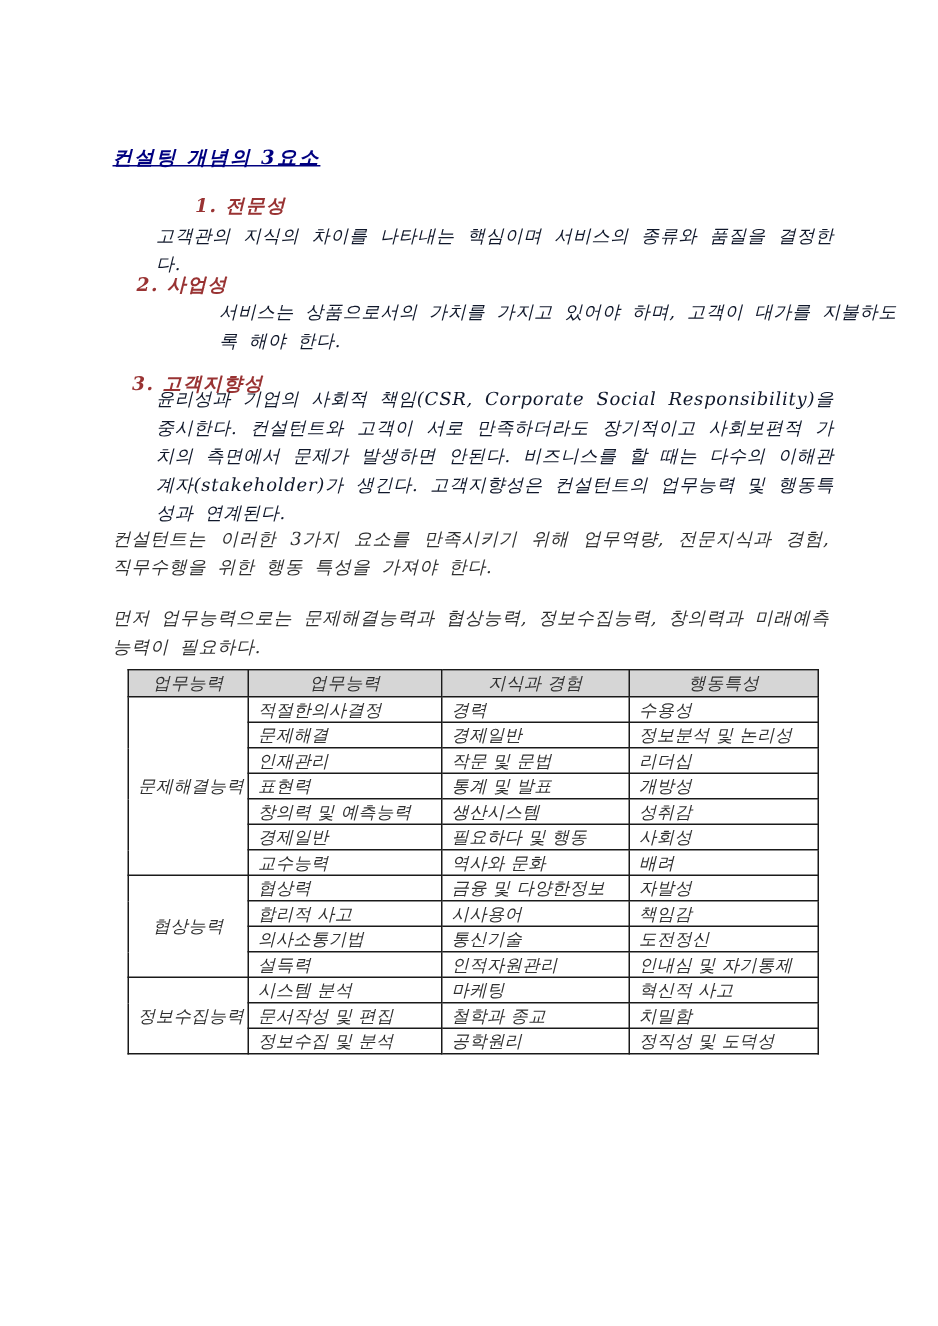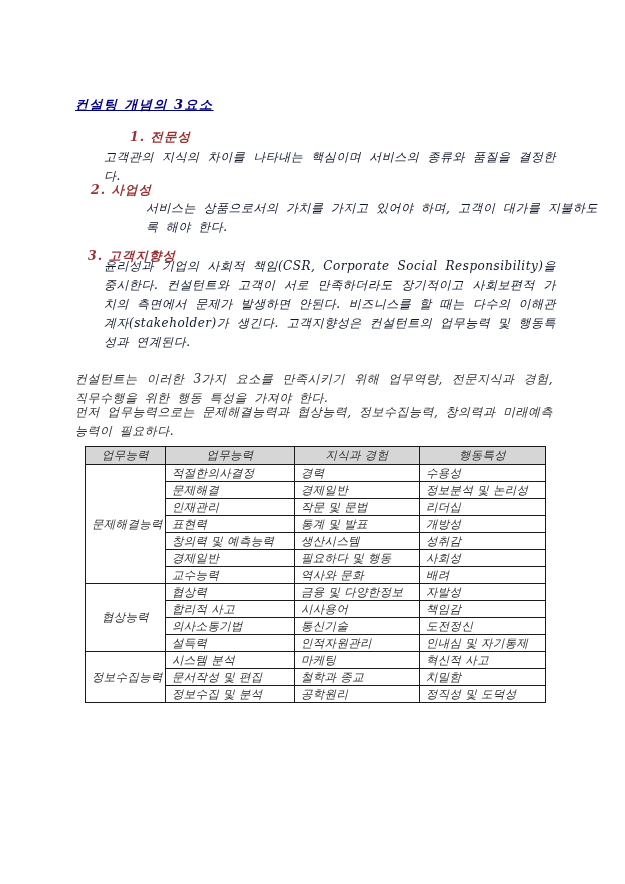--- a/index.html
+++ b/index.html
@@ -47,21 +47,21 @@
     text-align: justify;
     word-spacing: 3px;
     letter-spacing: 0.5px;
   }
   .h1 { left: 88px; top: 129px; margin-left: 42px; }
   .b1 { left: 104px; top: 148px; width: 452px; }
   .h2 { left: 91px; top: 182px; }
   .b2 { left: 104px; top: 199px; width: 452px; margin-left: 42px; }
   .h3 { left: 88px; top: 248px; }
   .b3 { left: 104px; top: 257px; width: 452px; }
-  .p1 { left: 75px; top: 350px; width: 478px; margin-top: 20px; }
+  .p1 { left: 75px; top: 350px; width: 478px; }
   .p2 { left: 75px; top: 403px; width: 478px; }
   table.skills {
     position: absolute;
     left: 85px;
     top: 446px;
     width: 460px;
     border-collapse: collapse;
     table-layout: fixed;
     font-size: 11.5px;
     color: #303030;

